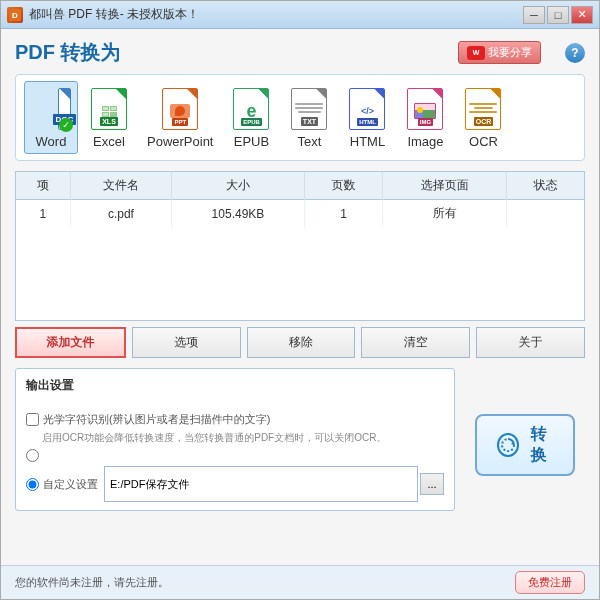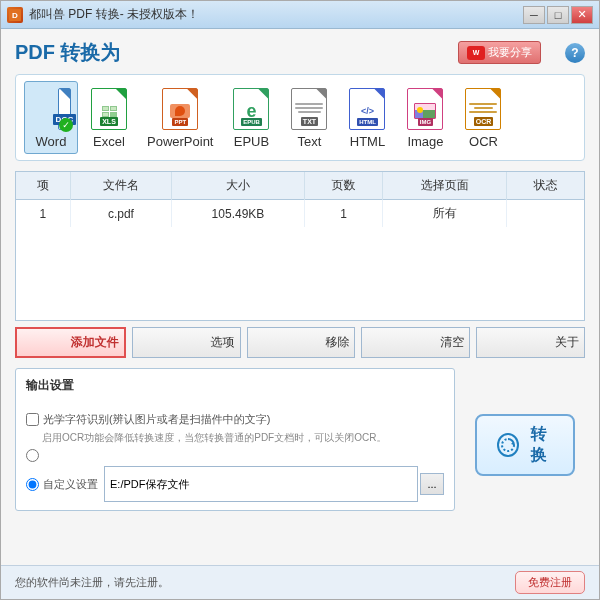--- a/index.html
+++ b/index.html
@@ -243,21 +243,21 @@
     }
     .action-btn {
       flex: 1;
       padding: 5px;
       border: 1px solid #a0b8d0;
       background: linear-gradient(to bottom, #f8f8f8, #e8e8e8);
       border-radius: 0;
       cursor: pointer;
       font-size: 12px;
       color: #333;
-      text-align: right;
+      text-align: center;
     }
     .action-btn.highlight {
       background: linear-gradient(to bottom, #fff0f0, #ffd0d0);
       border: 2px solid #e05050;
       color: #c03030;
       font-weight: bold;
     }
     
     .output-settings {
       background: white;

